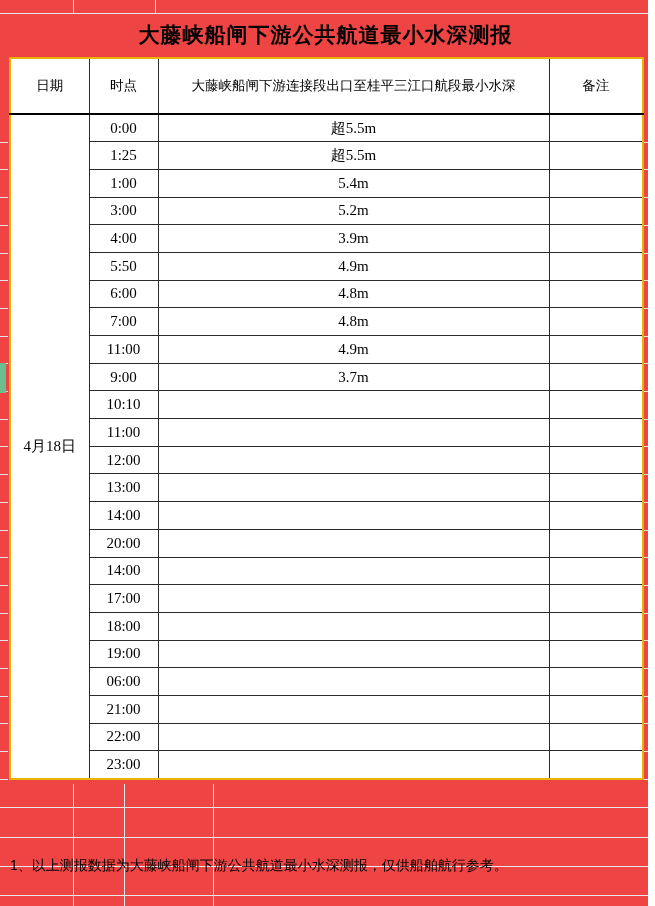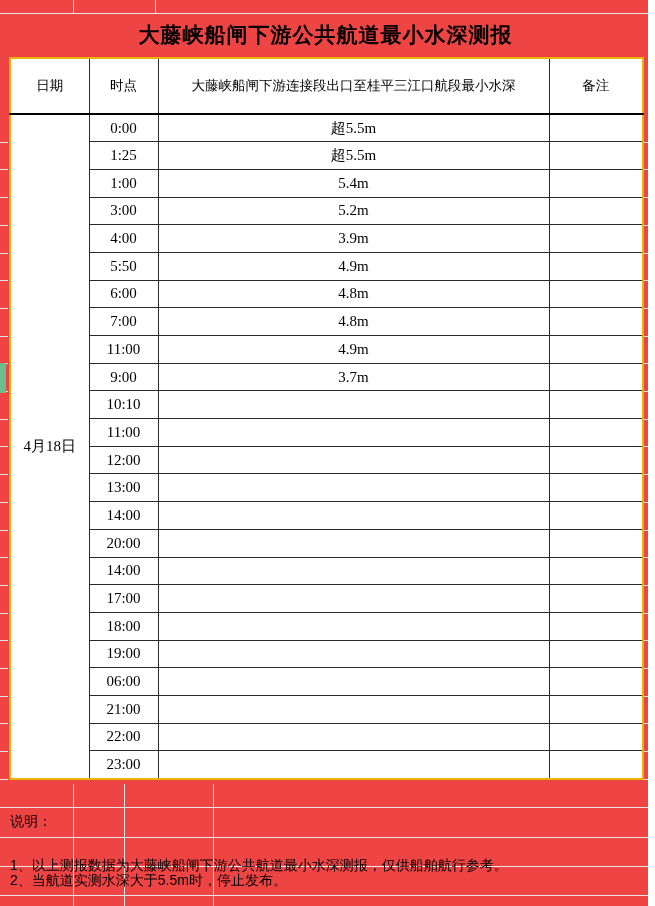--- a/index.html
+++ b/index.html
@@ -244,17 +244,15 @@
           <td></td>
         </tr>
         <tr>
           <td>23:00</td>
           <td></td>
           <td></td>
         </tr>
       </tbody>
   </table>
 
-  <div class="notes-line note-heading">说明：</div>
   <div class="notes-line note-item-1">1、以上测报数据为大藤峡船闸下游公共航道最小水深测报，仅供船舶航行参考。</div>
-  <div class="notes-line note-item-2">2、当航道实测水深大于5.5m时，停止发布。</div>
 
 </div>
 
 </body></html>

